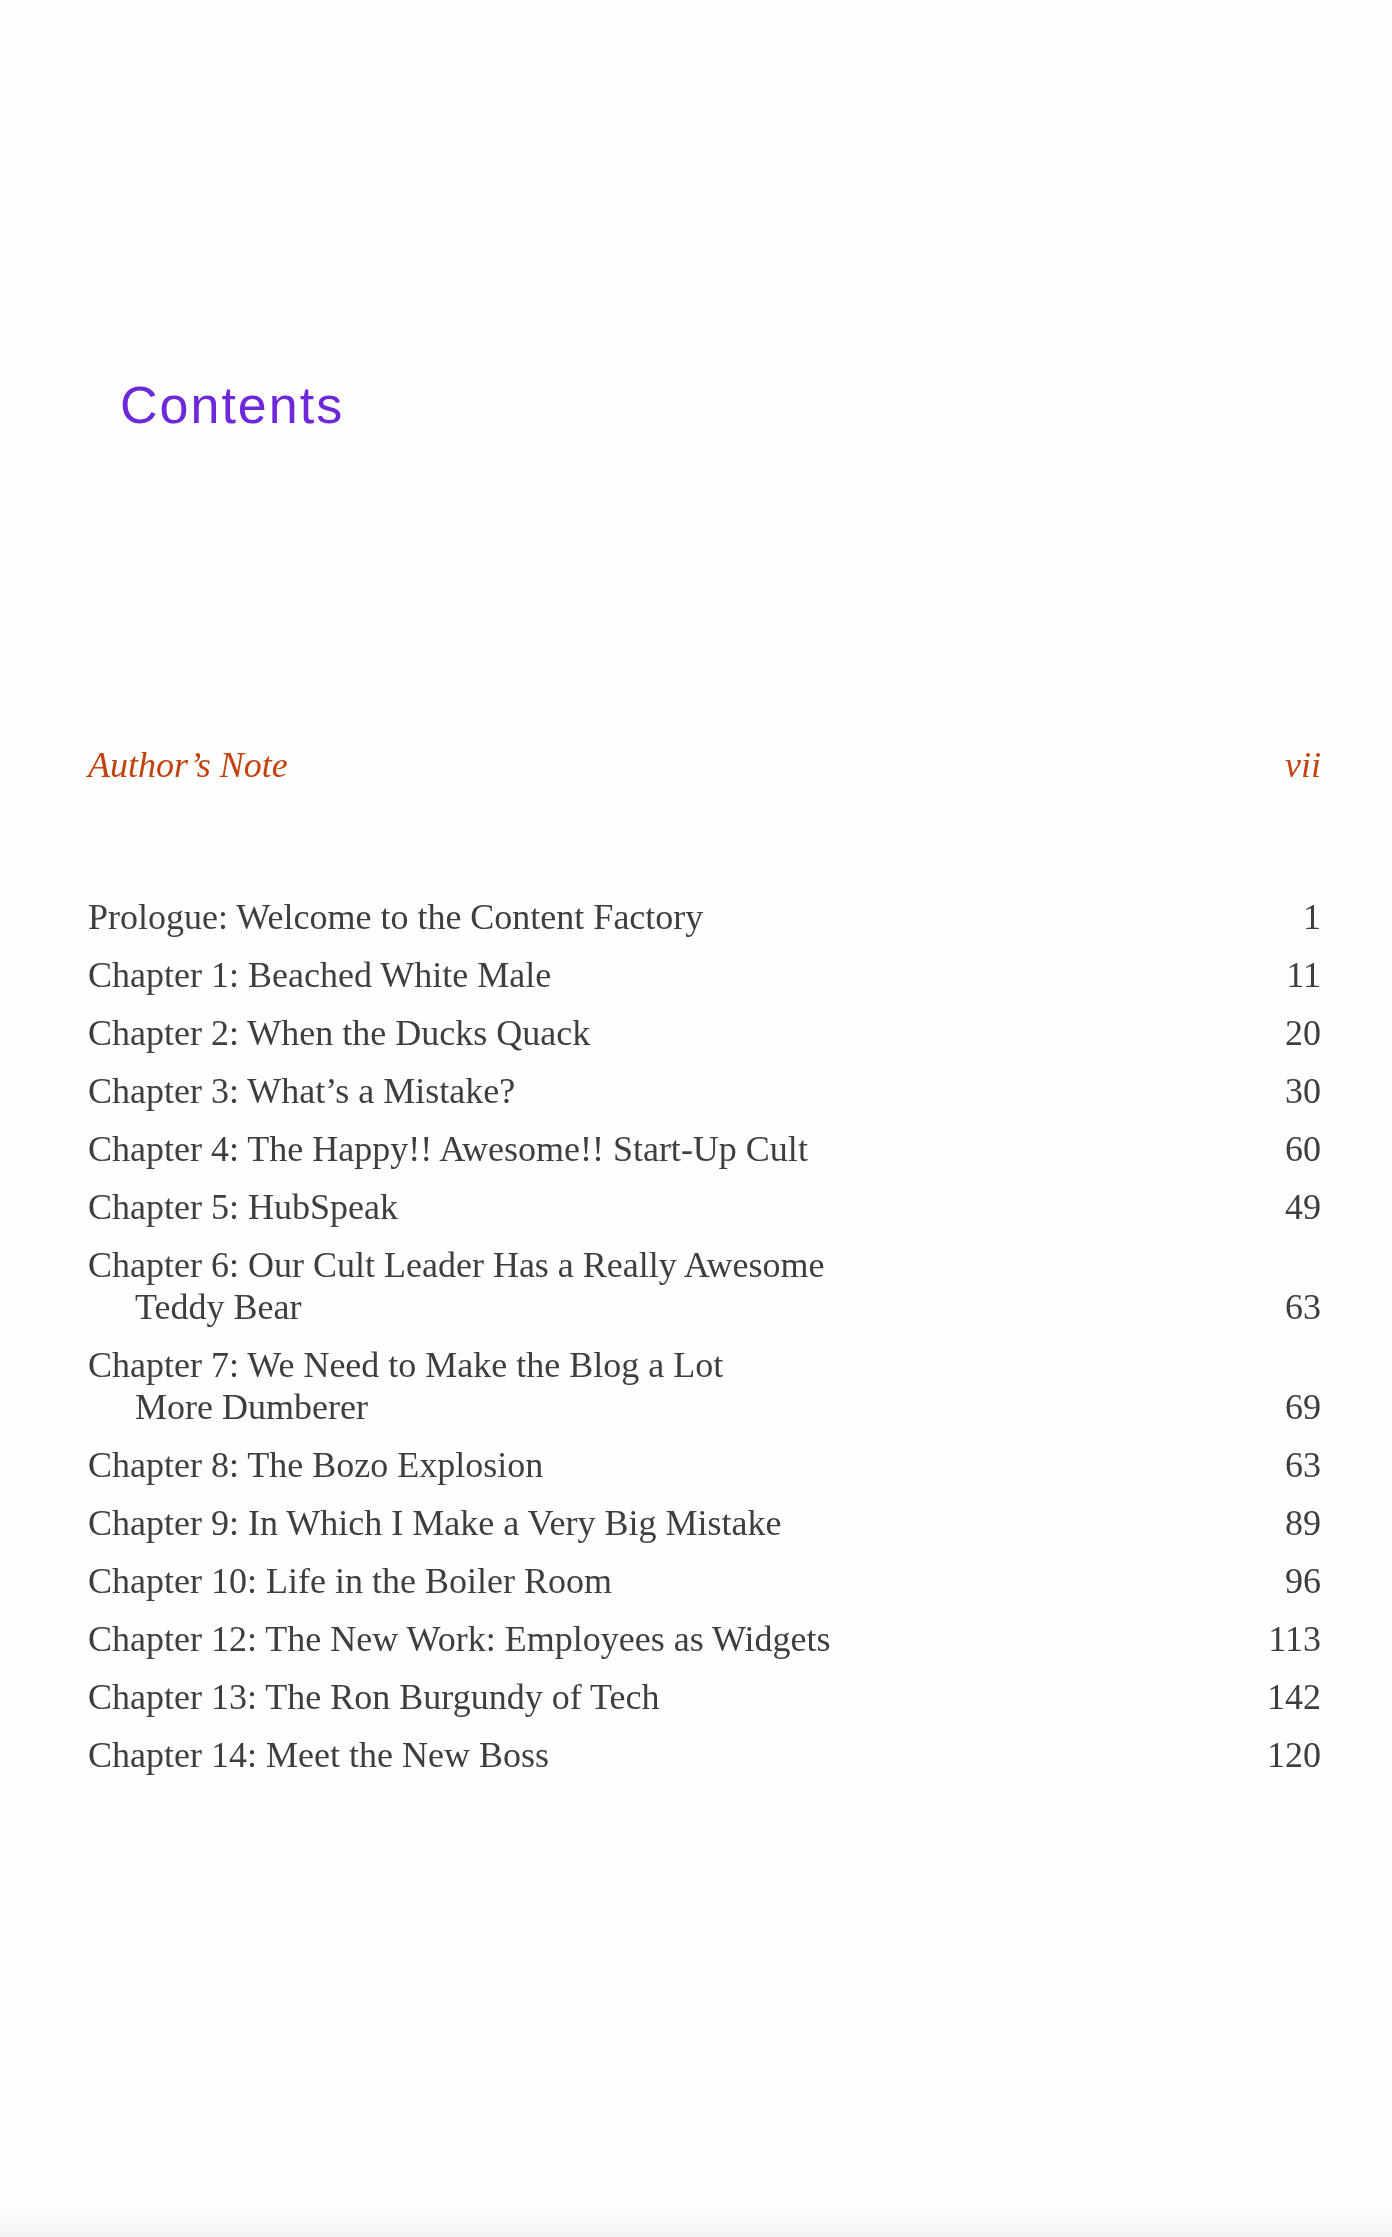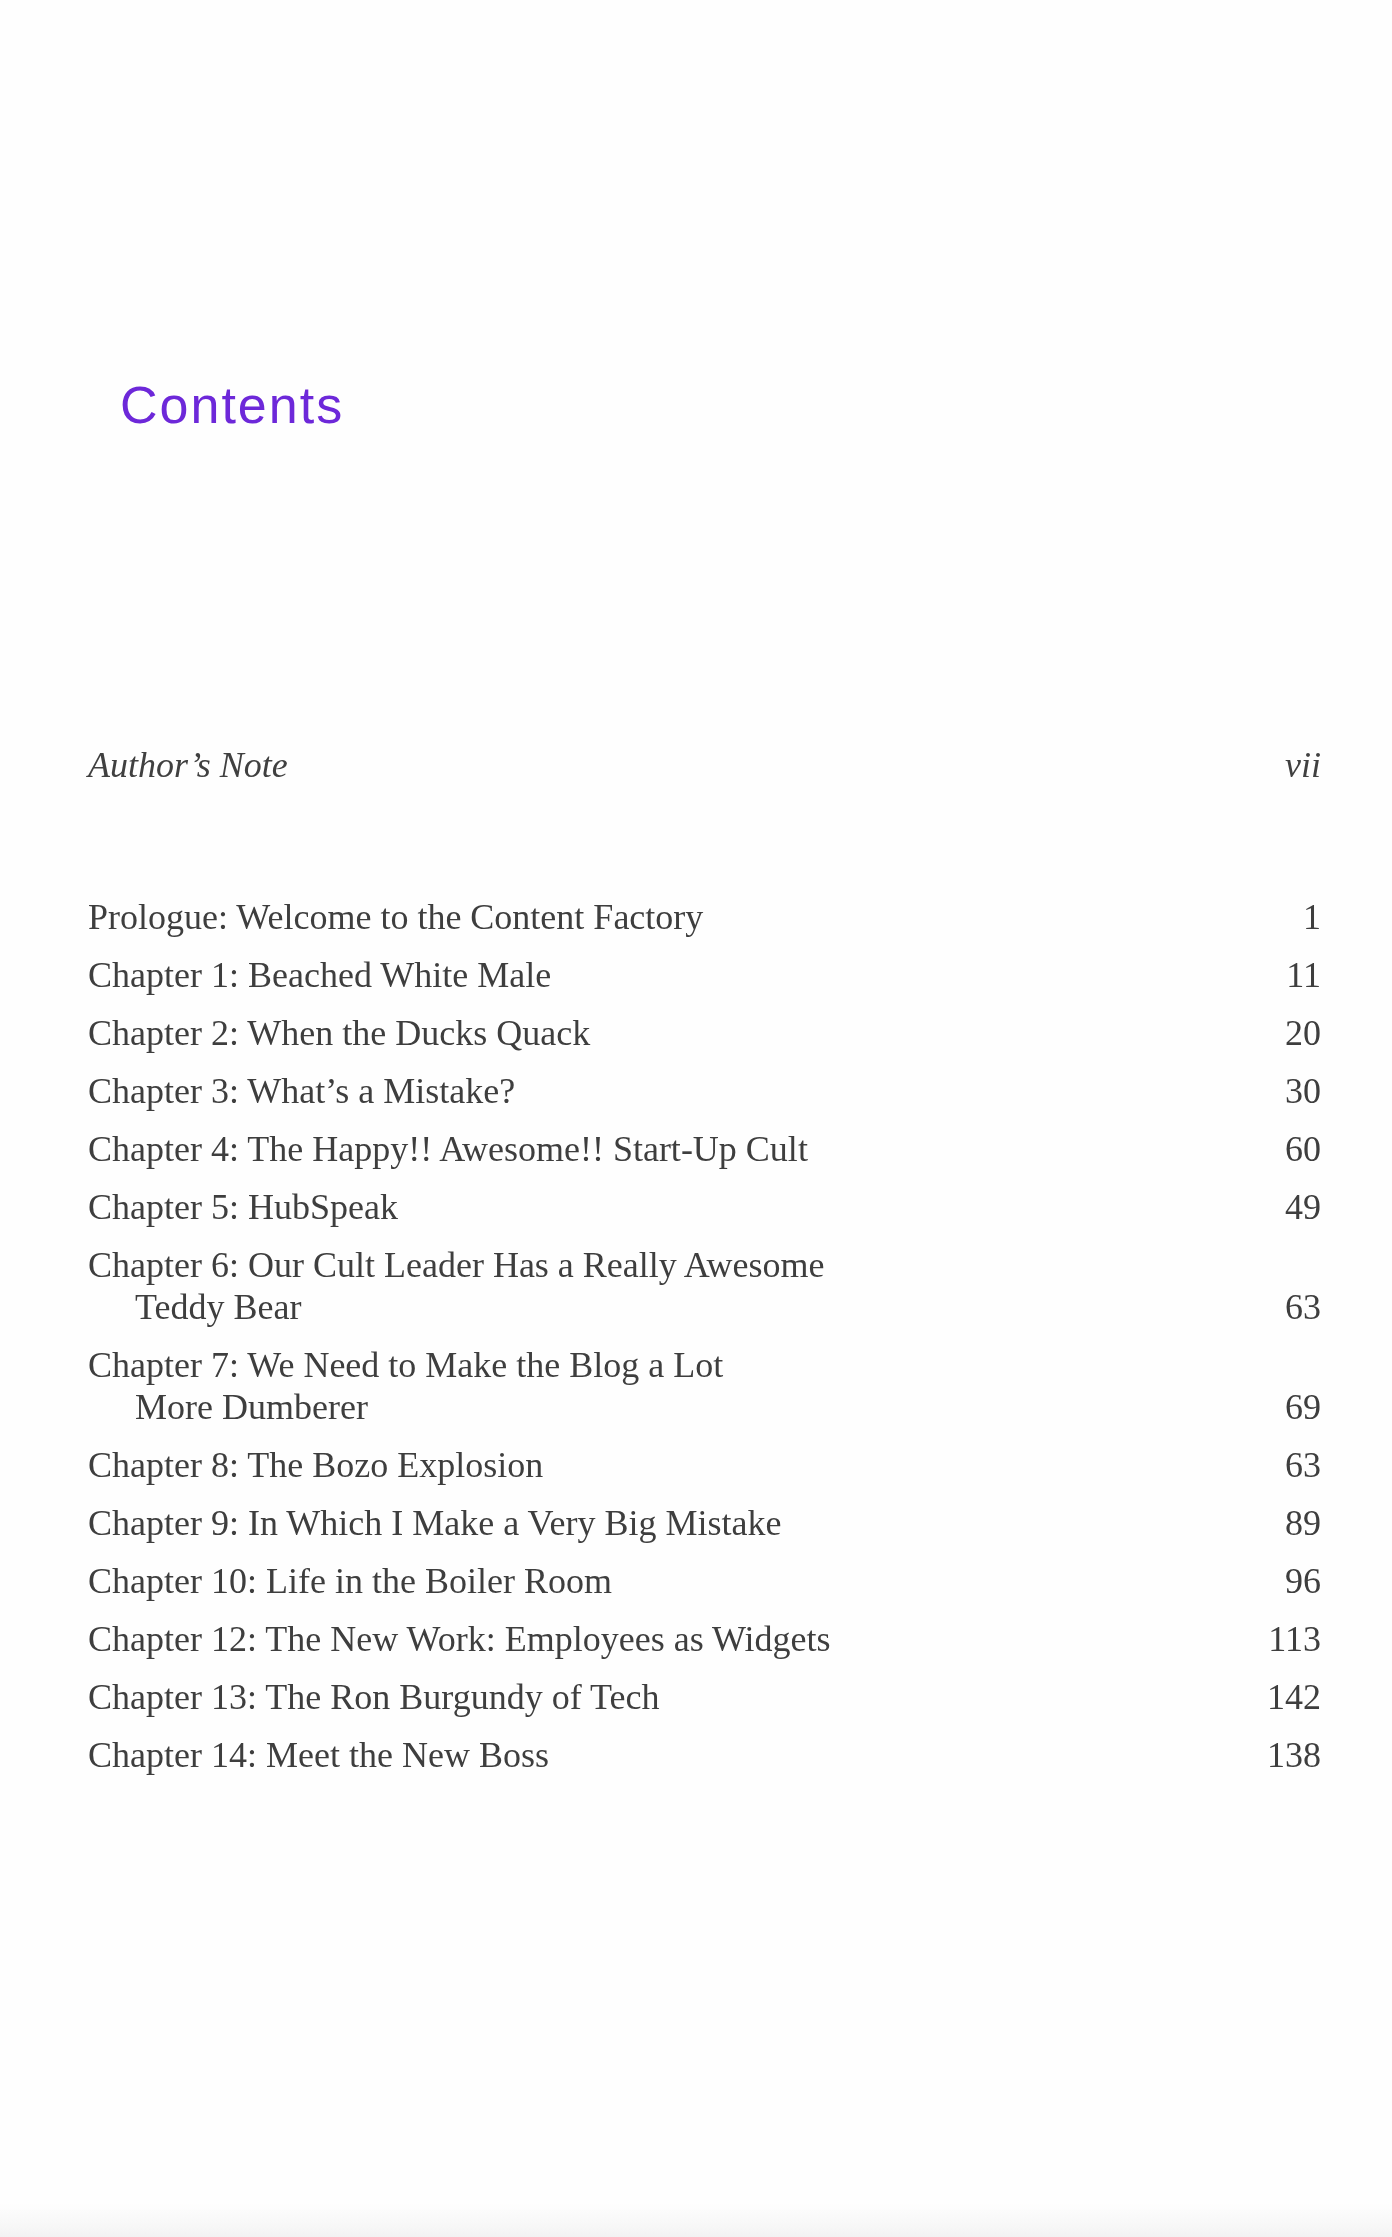--- a/index.html
+++ b/index.html
@@ -46,21 +46,21 @@
     color: #3e3e3e;
     font-size: 36px;
   }
   .toc-row {
     display: flex;
     justify-content: space-between;
     align-items: flex-end;
   }
   .front-matter {
     font-style: italic;
-    color: #404040;
+    color: #c2410c;
     margin-bottom: 110px;
   }
   .front-matter .toc-line,
   .front-matter .toc-page {
     line-height: 42px;
   }
   .toc-entry {
     margin-bottom: 12px;
     margin-top: 16px;
   }
@@ -188,20 +188,20 @@
     <div class="toc-lines">
             <div class="toc-line">Chapter 13: The Ron Burgundy of Tech</div>
           </div>
     <div class="toc-page">142</div>
   </div>
 
   <div class="toc-row toc-entry">
     <div class="toc-lines">
             <div class="toc-line">Chapter 14: Meet the New Boss</div>
           </div>
-    <div class="toc-page">138</div>
+    <div class="toc-page">120</div>
   </div>
 </div>
 
   </div>
 
   <div class="scan-bottom-artifact"></div>
 </div>
 
 </body></html>

